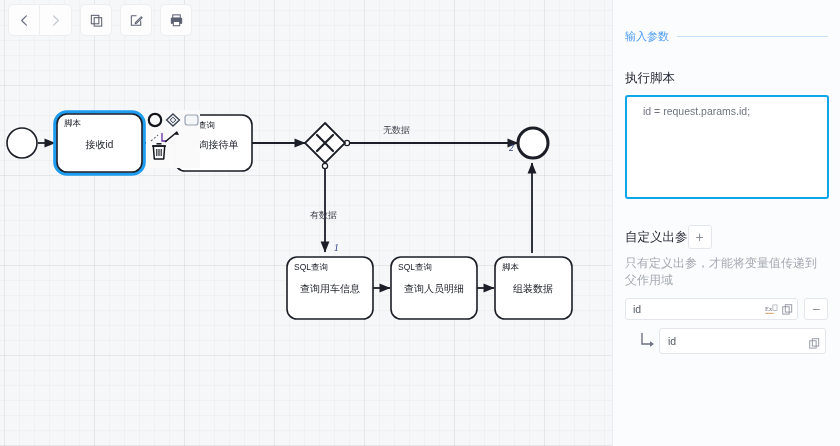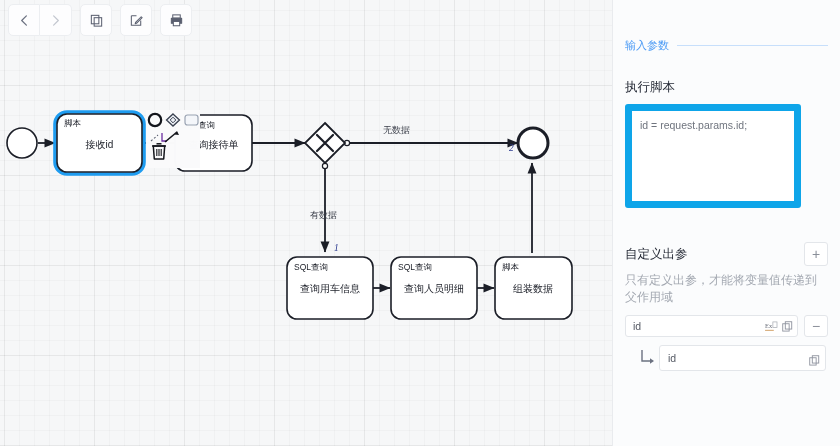--- a/index.html
+++ b/index.html
@@ -62,39 +62,39 @@
   
   #right-panel {
     position: relative;
     width: 228px; height: 446px;
     background: #fbfcfd;
     border-left: 1px solid #e9ebee;
     padding: 0 12px;
     overflow: hidden;
   }
   .panel-hint { font-size: 10.5px; color: #8a8f99; padding-top: 5px; line-height: 16px; }
-  .section-header { display: flex; align-items: center; gap: 8px; margin-top: 38px; }
+  .section-header { display: flex; align-items: center; gap: 8px; margin-top: 29px; }
   .section-title { font-size: 11px; color: #4c9bf5; white-space: nowrap; }
   .section-rule { flex: 1; height: 1px; background: #c7dffb; }
   .field-title { font-size: 12.5px; color: #1f2430; margin-top: 26px; font-weight: normal; }
   .code-area {
     margin-top: 8px;
-    width: 176px; height: 104px;
+    width: 204px; height: 104px;
     background: #ffffff;
-    border: 7px solid #0ea5e9;
+    border: 2px solid #0ea5e9;
     border-radius: 3px;
-    padding: 7px 8px;
+    padding: 7px 16px;
     font-size: 10.5px;
     color: #6f747e;
     font-family: "Liberation Sans", sans-serif;
     resize: none;
     outline: none;
     line-height: 14px;
   }
-  .row-between { display: flex; align-items: center; justify-content: space-between; margin-top: 30px; }
+  .row-between { display: flex; align-items: center; margin-top: 22px; }
   .plus-btn {
     width: 24px; height: 24px;
     border: 1px solid #e3e6ea; border-radius: 3px;
     background: #fff; color: #8a8f99; font-size: 14px;
     display: flex; align-items: center; justify-content: center; cursor: pointer;
   }
   .minus-btn {
     width: 24px; height: 22px;
     border: 1px solid #e3e6ea; border-radius: 3px;
     background: #fff; color: #8a8f99; font-size: 14px;

